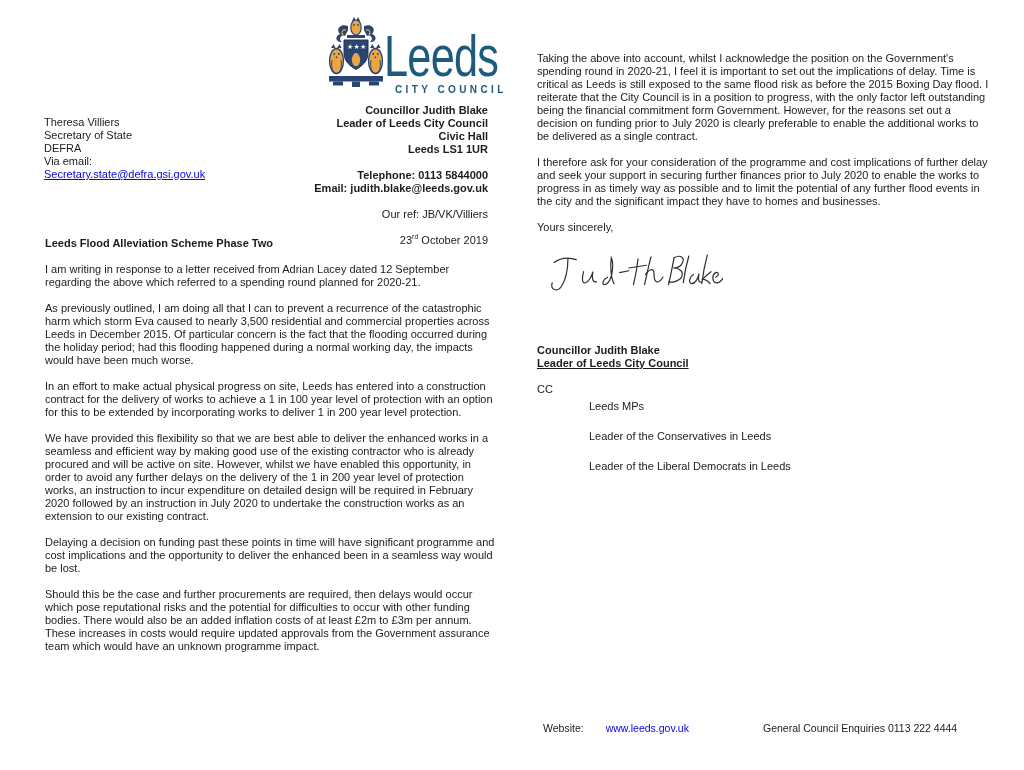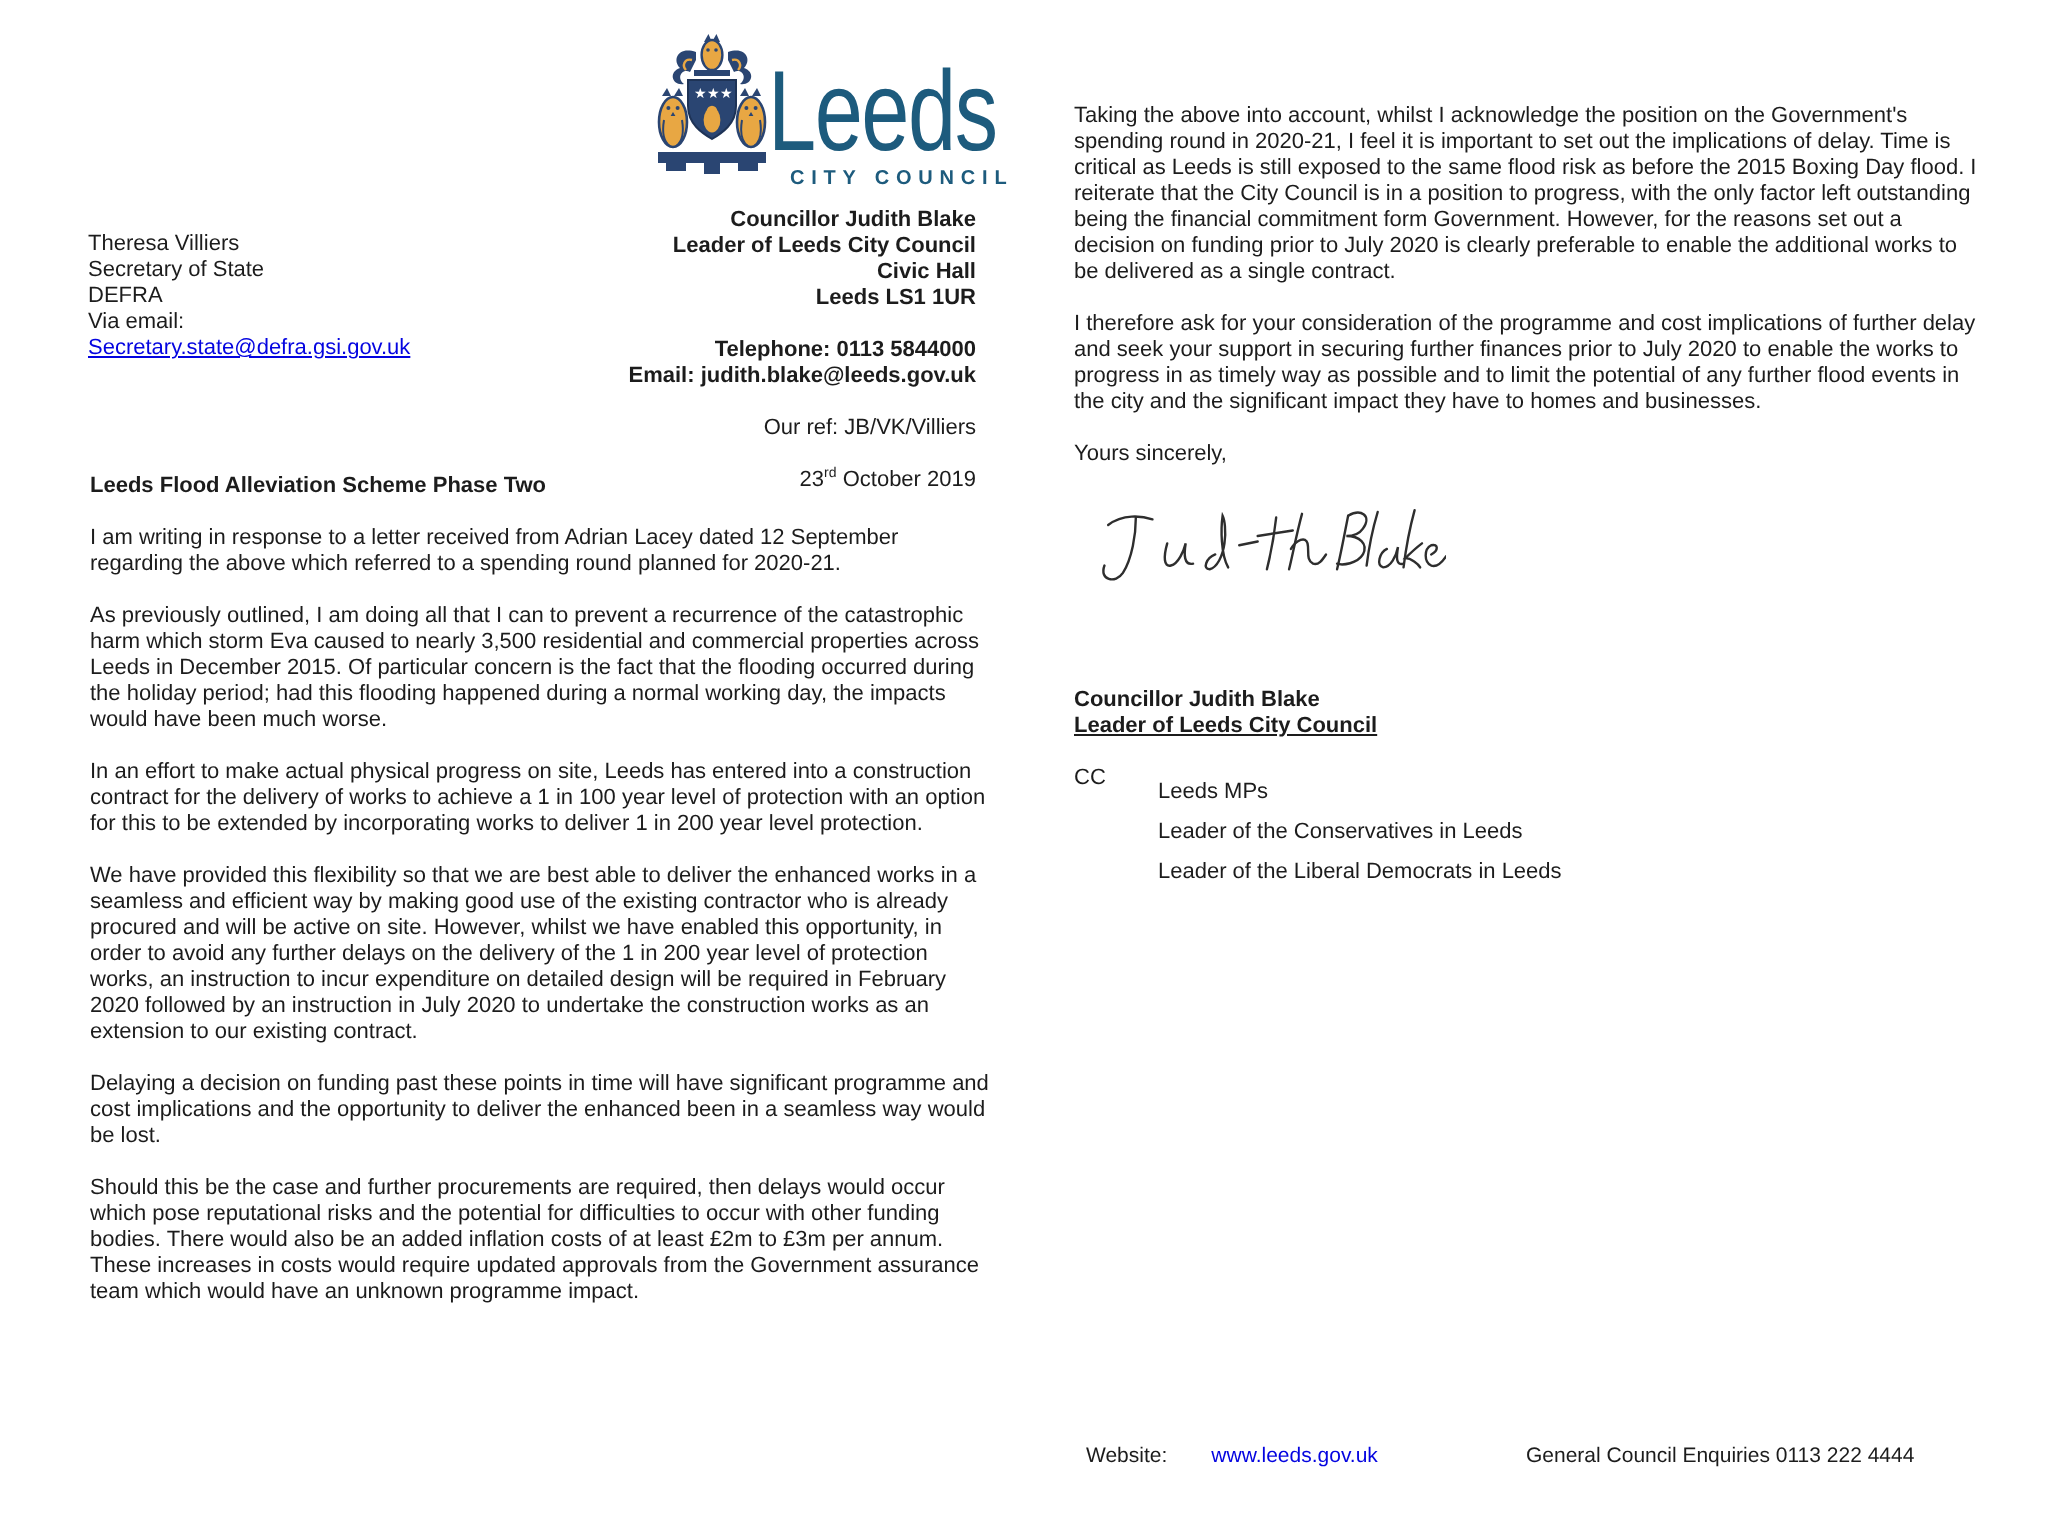--- a/index.html
+++ b/index.html
@@ -31,21 +31,21 @@
   .col-right { left:537px; top:52px;  width:455px; }
   .col-left p, .col-right p { margin:0 0 13px 0; }
   .subject { font-weight:bold; }
 
   
   .sig-wrap { margin:14px 0 0 6px; height:96px; }
   .signatory-name { font-weight:bold; }
   .signatory-title { font-weight:bold; text-decoration:underline; }
   .cc { display:flex; margin-top:13px; }
   .cc-label { width:35px; }
-  .cc-items div { margin:7px; }
+  .cc-items div { margin:17px; }
 
   
   .footer-left { left:543px; top:722px; font-size:10.5px; }
   .footer-left .lbl { margin-right:22px; }
   .footer-right { left:763px; top:722px; font-size:10.5px; }
 </style>
 </head>
 <body>
 
 <div class="page">

